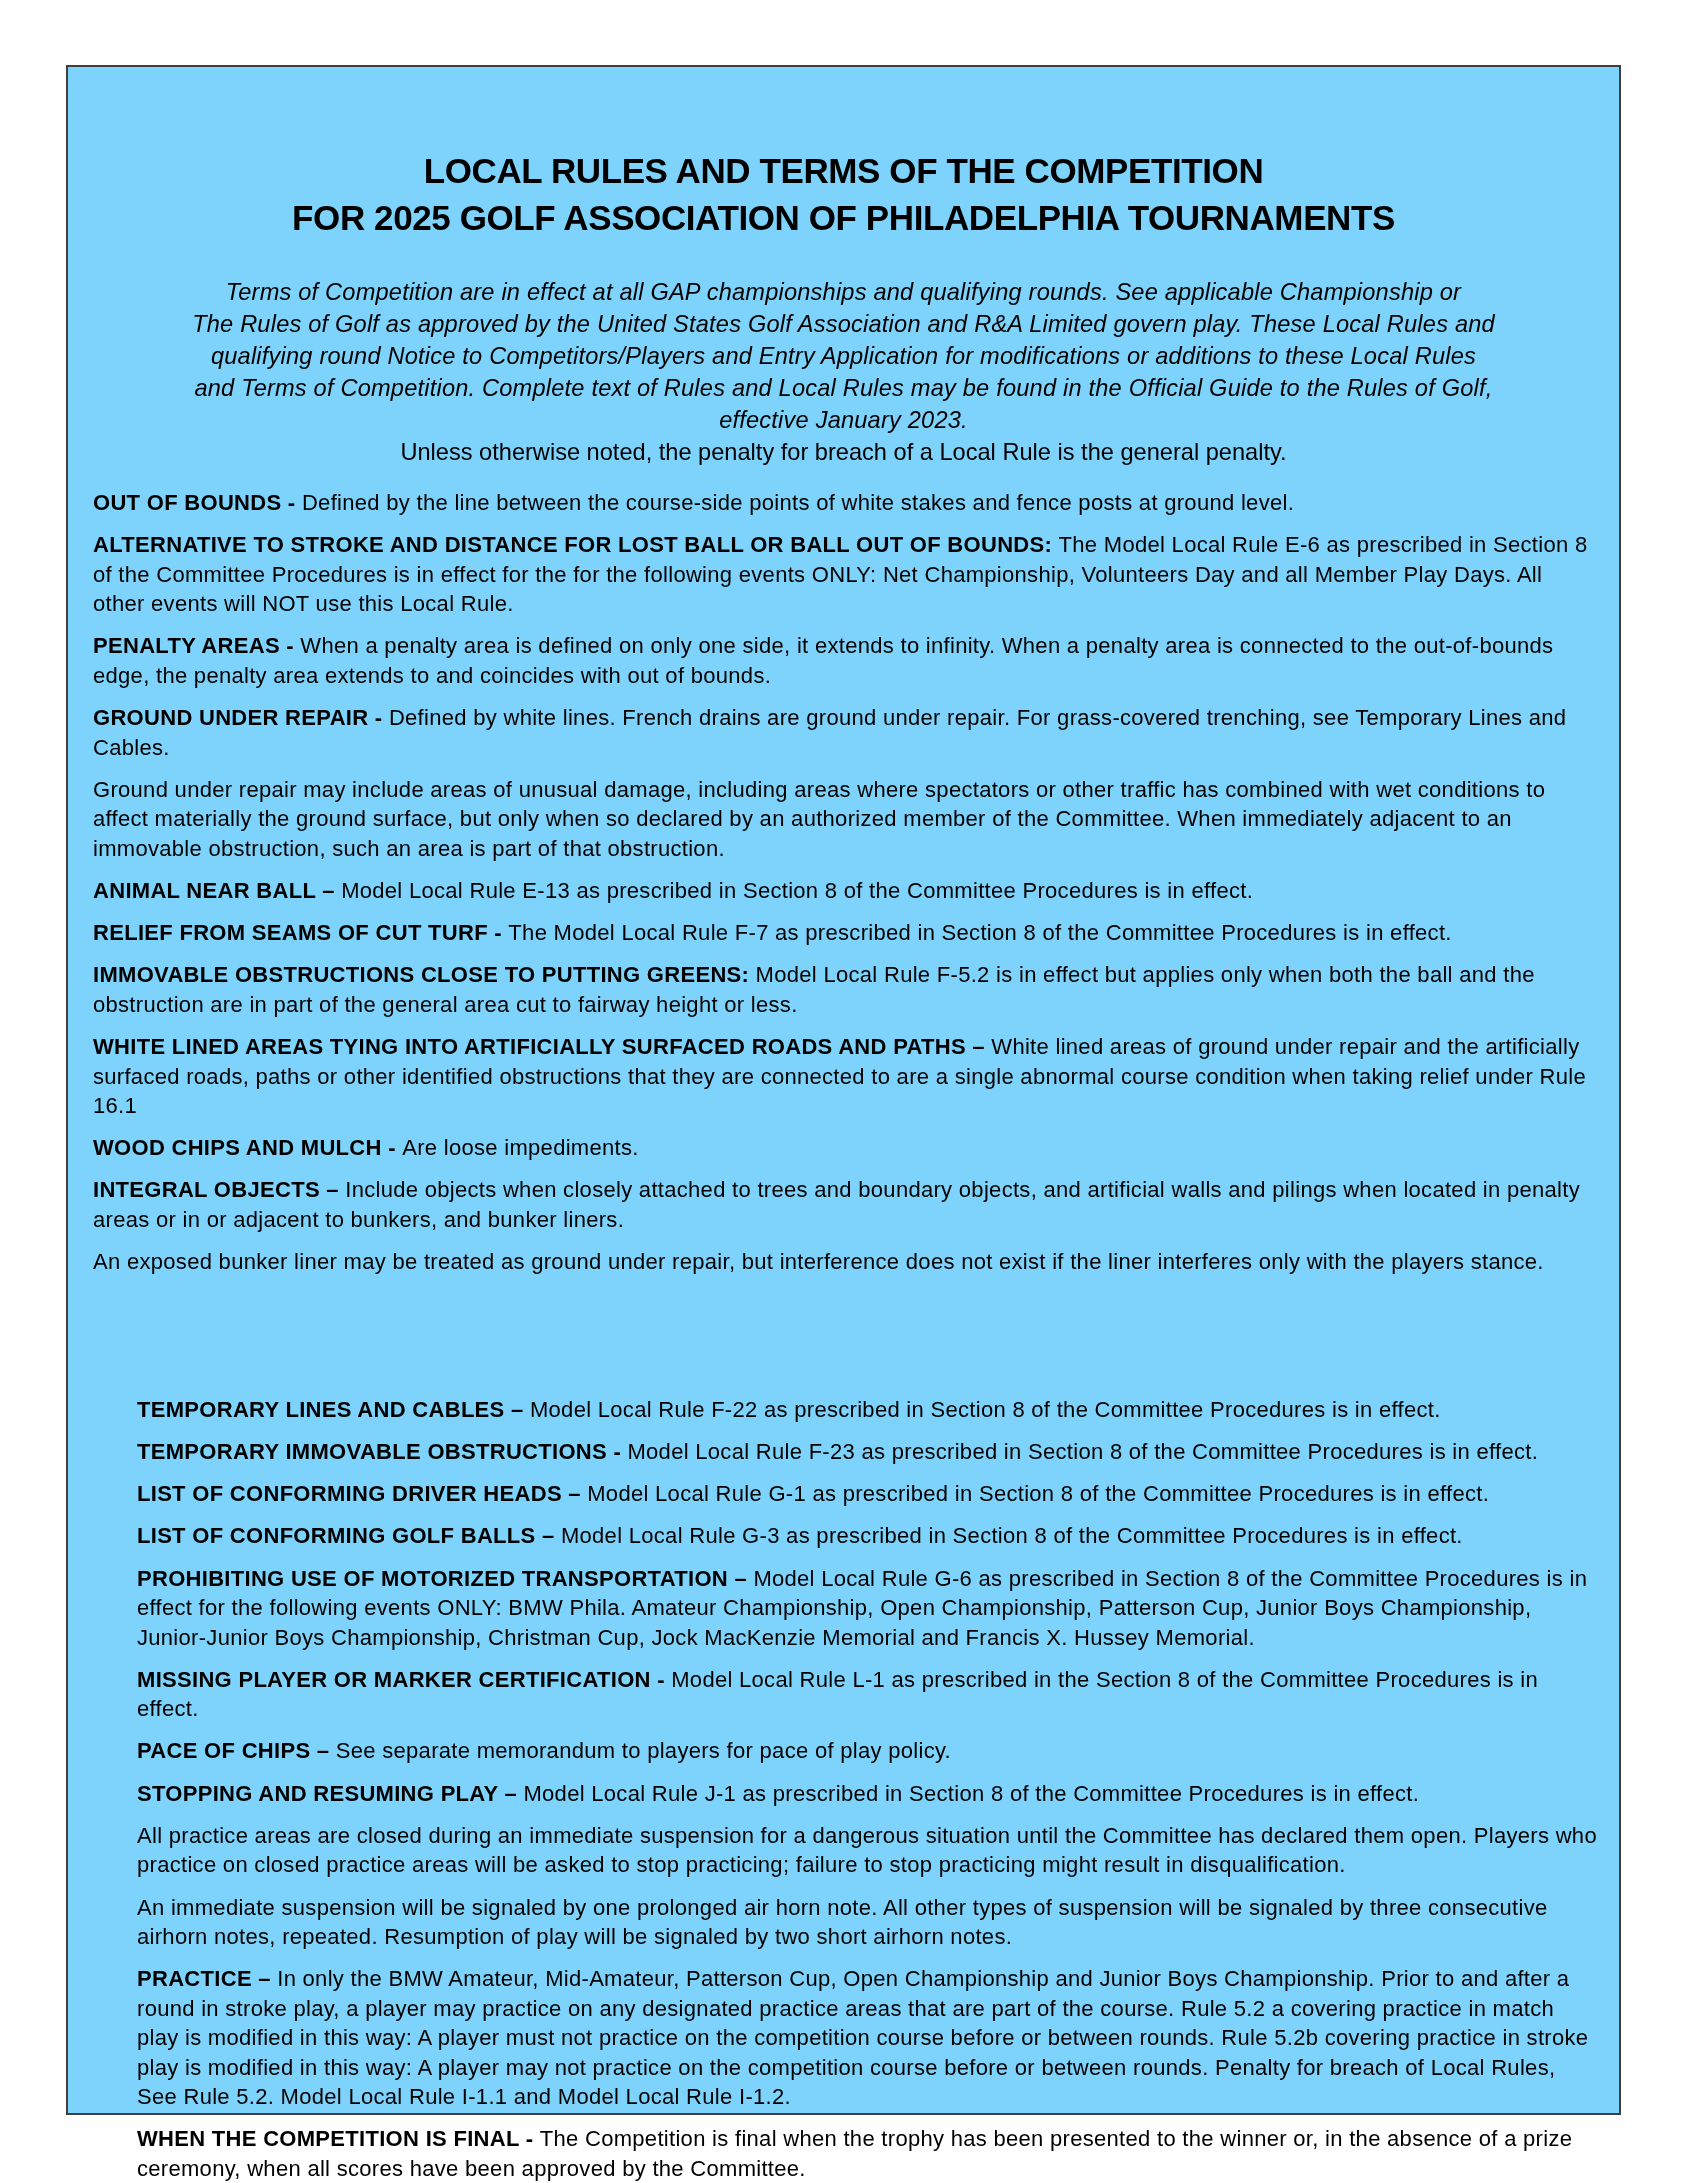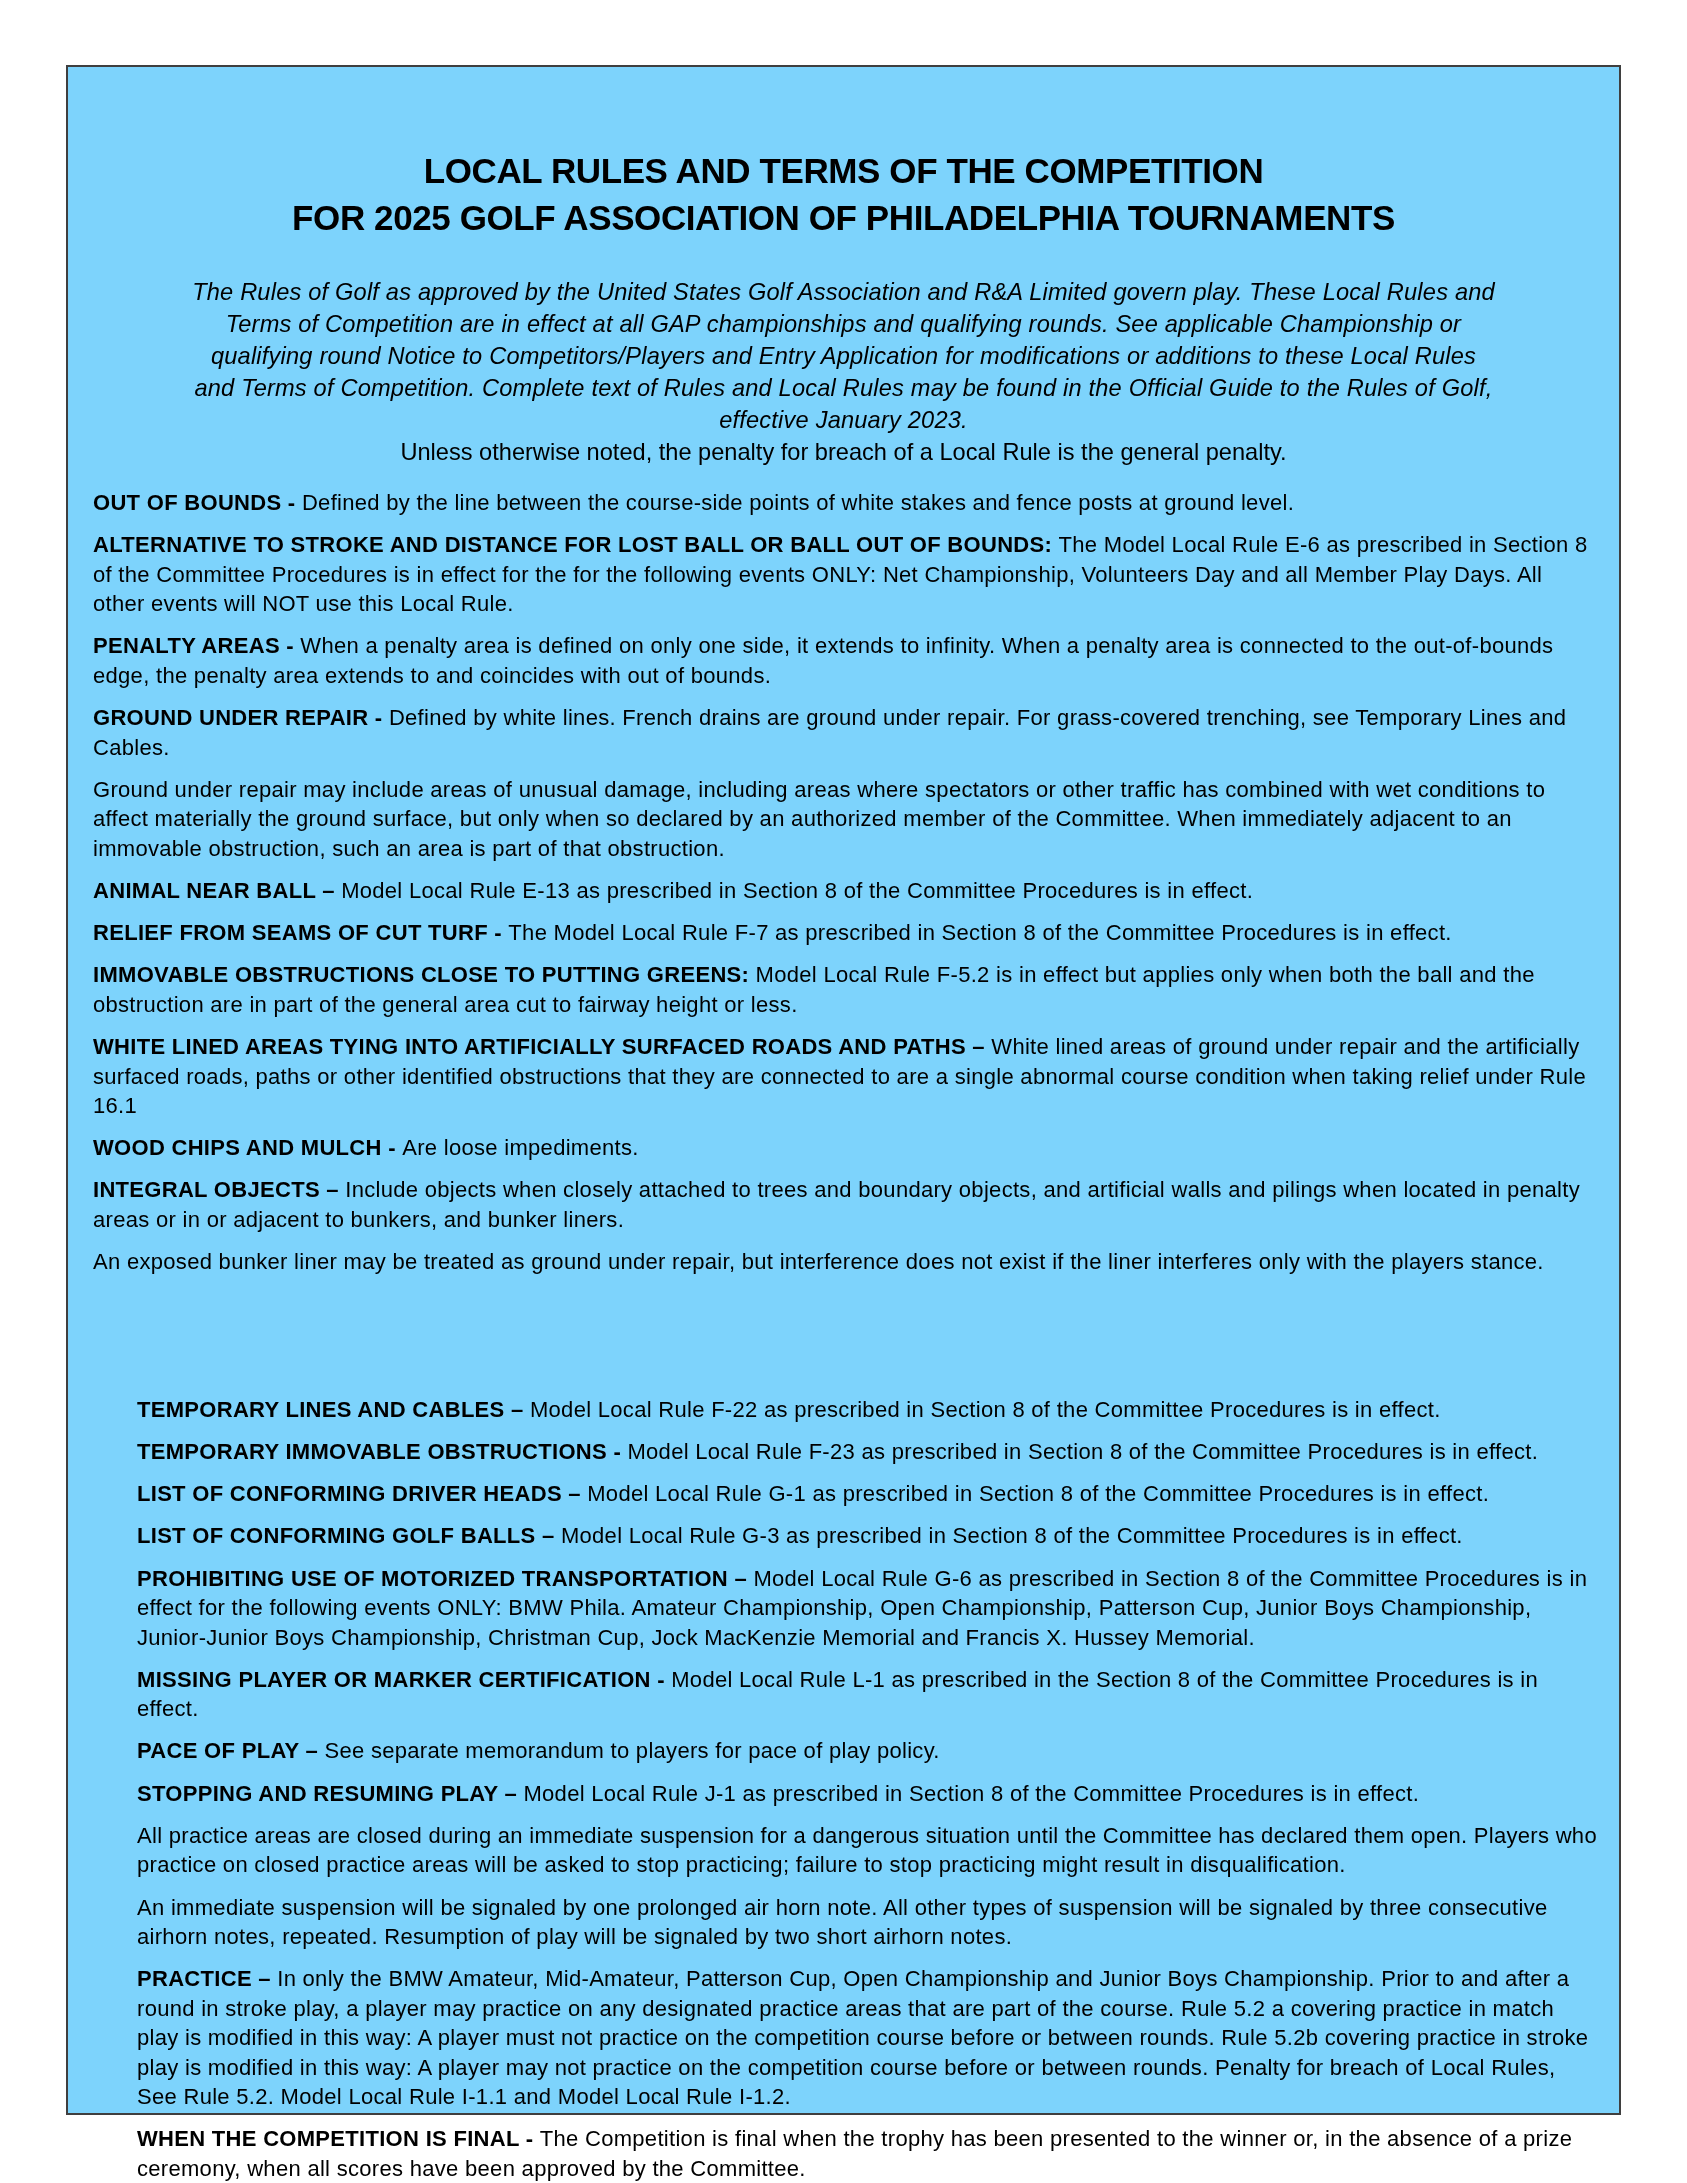--- a/index.html
+++ b/index.html
@@ -75,22 +75,22 @@
 <body>
 
 <div class="page-border">
 
   <div class="titles">
     <div>LOCAL RULES AND TERMS OF THE COMPETITION</div>
     <div>FOR 2025 GOLF ASSOCIATION OF PHILADELPHIA TOURNAMENTS</div>
   </div>
 
   <div class="intro">
+    <div>Terms of Competition are in effect at all GAP championships and qualifying rounds. See applicable Championship or</div>
     <div>The Rules of Golf as approved by the United States Golf Association and R&amp;A Limited govern play. These Local Rules and</div>
-    <div>Terms of Competition are in effect at all GAP championships and qualifying rounds. See applicable Championship or</div>
     <div>qualifying round Notice to Competitors/Players and Entry Application for modifications or additions to these Local Rules</div>
     <div>and Terms of Competition. Complete text of Rules and Local Rules may be found in the Official Guide to the Rules of Golf,</div>
     <div>effective January 2023.</div>
   </div>
 
   <div class="penalty-note">Unless otherwise noted, the penalty for breach of a Local Rule is the general penalty.</div>
 
   <div class="columns">
     <div class="col col-left">
         <p class="para"><b>OUT OF BOUNDS - </b><span>Defined by the line between the course-side points of white stakes and fence posts at ground level.</span></p>
@@ -106,21 +106,21 @@
         <p class="para"><b>INTEGRAL OBJECTS – </b><span>Include objects when closely attached to trees and boundary objects, and artificial walls and pilings when located in penalty areas or in or adjacent to bunkers, and bunker liners.</span></p>
         <p class="para"><span>An exposed bunker liner may be treated as ground under repair, but interference does not exist if the liner interferes only with the players stance.</span></p>
       </div>
     <div class="col col-right">
         <p class="para"><b>TEMPORARY LINES AND CABLES – </b><span>Model Local Rule F-22 as prescribed in Section 8 of the Committee Procedures is in effect.</span></p>
         <p class="para"><b>TEMPORARY IMMOVABLE OBSTRUCTIONS - </b><span>Model Local Rule F-23 as prescribed in Section 8 of the Committee Procedures is in effect.</span></p>
         <p class="para"><b>LIST OF CONFORMING DRIVER HEADS – </b><span>Model Local Rule G-1 as prescribed in Section 8 of the Committee Procedures is in effect.</span></p>
         <p class="para"><b>LIST OF CONFORMING GOLF BALLS – </b><span>Model Local Rule G-3 as prescribed in Section 8 of the Committee Procedures is in effect.</span></p>
         <p class="para"><b>PROHIBITING USE OF MOTORIZED TRANSPORTATION – </b><span>Model Local Rule G-6 as prescribed in Section 8 of the Committee Procedures is in effect for the following events ONLY: BMW Phila. Amateur Championship, Open Championship, Patterson Cup, Junior Boys Championship, Junior-Junior Boys Championship, Christman Cup, Jock MacKenzie Memorial and Francis X. Hussey Memorial.</span></p>
         <p class="para"><b>MISSING PLAYER OR MARKER CERTIFICATION - </b><span>Model Local Rule L-1 as prescribed in the Section 8 of the Committee Procedures is in effect.</span></p>
-        <p class="para"><b>PACE OF PLAY – </b><span>See separate memorandum to players for pace of play policy.</span></p>
+        <p class="para"><b>PACE OF CHIPS – </b><span>See separate memorandum to players for pace of play policy.</span></p>
         <p class="para"><b>STOPPING AND RESUMING PLAY – </b><span>Model Local Rule J-1 as prescribed in Section 8 of the Committee Procedures is in effect.</span></p>
         <p class="para"><span>All practice areas are closed during an immediate suspension for a dangerous situation until the Committee has declared them open. Players who practice on closed practice areas will be asked to stop practicing; failure to stop practicing might result in disqualification.</span></p>
         <p class="para"><span>An immediate suspension will be signaled by one prolonged air horn note. All other types of suspension will be signaled by three consecutive airhorn notes, repeated. Resumption of play will be signaled by two short airhorn notes.</span></p>
         <p class="para"><b>PRACTICE – </b><span>In only the BMW Amateur, Mid-Amateur, Patterson Cup, Open Championship and Junior Boys Championship. Prior to and after a round in stroke play, a player may practice on any designated practice areas that are part of the course. Rule 5.2 a covering practice in match play is modified in this way: A player must not practice on the competition course before or between rounds.  Rule 5.2b covering practice in stroke play is modified in this way: A player may not practice on the competition course before or between rounds. Penalty for breach of Local Rules, See Rule 5.2. Model Local Rule I-1.1 and Model Local Rule I-1.2.</span></p>
         <p class="para"><b>WHEN THE COMPETITION IS FINAL - </b><span>The Competition is final when the trophy has been presented to the winner or, in the absence of a prize ceremony, when all scores have been approved by the Committee.</span></p>
       </div>
   </div>
 
 </div>
 

